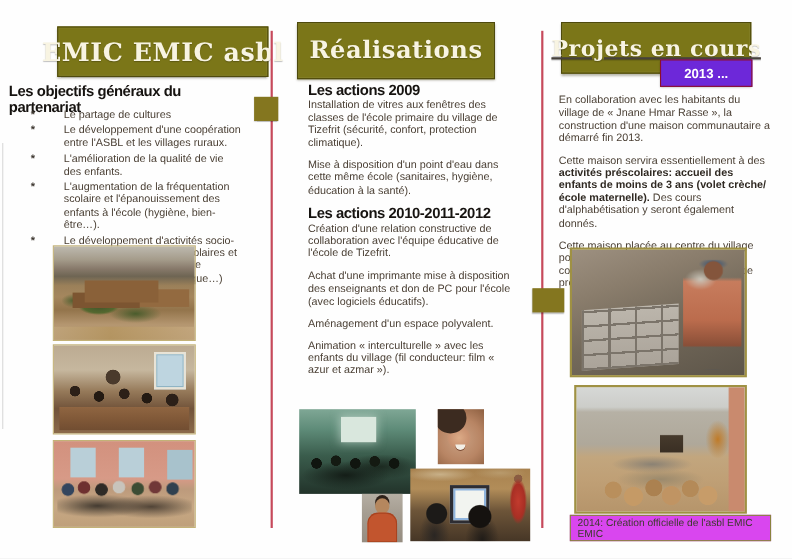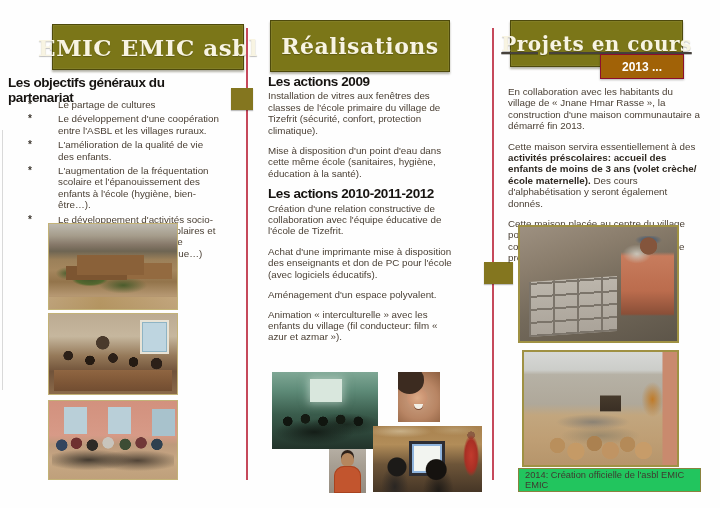--- a/index.html
+++ b/index.html
@@ -26,23 +26,23 @@
   .flow h3{margin:8px 0 3px 0;font-size:13.5px;letter-spacing:-.4px;color:#161310;font-weight:bold;}
   .flow h3:first-child{margin-top:0;}
   .bold-seg{font-weight:bold;color:#2f2922;}
 
   
   .obj-item{display:flex;margin-bottom:3px;}
   .obj-bullet{width:30px;flex:0 0 30px;font-weight:bold;font-size:10px;color:#3c362f;}
   .obj-text{flex:1;}
 
   
-  .badge-2013{background:#a16207;border:1px solid #8c0e2e;display:flex;align-items:center;justify-content:center;
+  .badge-2013{background:#6d28d9;border:1px solid #8c0e2e;display:flex;align-items:center;justify-content:center;
               color:#fff;font-weight:bold;font-size:12px;box-shadow:0 1px 2px rgba(0,0,0,.3);}
-  .caption-box{background:#22c55e;border:1px solid #89823e;display:flex;align-items:center;
+  .caption-box{background:#d946ef;border:1px solid #89823e;display:flex;align-items:center;
                font-size:9.3px;color:#3f3a30;padding-left:6px;}
 
   
   .photo{overflow:hidden;}
   .photo::before,.photo::after{content:"";position:absolute;}
   .bordered-thin{border:1px solid #c3b277;}
   .bordered-gold{border:2px solid #9f9143;}
 
   
   #ph-village{background:
@@ -202,21 +202,21 @@
   <div id="ph-classroom" class="abs photo bordered-thin" style="left:48px;top:313px;width:128px;height:80px;"></div>
   <div id="ph-group" class="abs photo bordered-thin" style="left:48px;top:400px;width:128px;height:78px;"></div>
 
   <div class="abs divider" style="left:246px;top:28px;height:452px;"></div>
   <div class="abs divider-square" style="left:231px;top:88px;width:22px;height:22px;"></div>
 
   <div class="abs panel-box" style="left:270px;top:20px;width:178px;height:50px;">
     <span class="panel-title" style="font-size:22px;">Réalisations</span>
   </div>
 
-  <div class="abs body-text flow" style="left:268px;top:76px;width:187px;">
+  <div class="abs body-text flow" style="left:280px;top:76px;width:187px;">
     <h3>Les actions 2009</h3>
     <p>Installation de vitres aux fenêtres des classes de l'école primaire du village de Tizefrit (sécurité, confort, protection climatique).</p>
     <p>Mise à disposition d'un point d'eau dans cette même école (sanitaires, hygiène, éducation à la santé).</p>
     <h3>Les actions 2010-2011-2012</h3>
     <p>Création d'une relation constructive de collaboration avec l'équipe éducative de l'école de Tizefrit.</p>
     <p>Achat d'une imprimante mise à disposition des enseignants et don de PC pour l'école (avec logiciels éducatifs).</p>
     <p style="margin-bottom:8px;">Aménagement d'un espace polyvalent.</p>
     <p>Animation « interculturelle » avec les enfants du village (fil conducteur: film « azur et azmar »).</p>
   </div>
 

